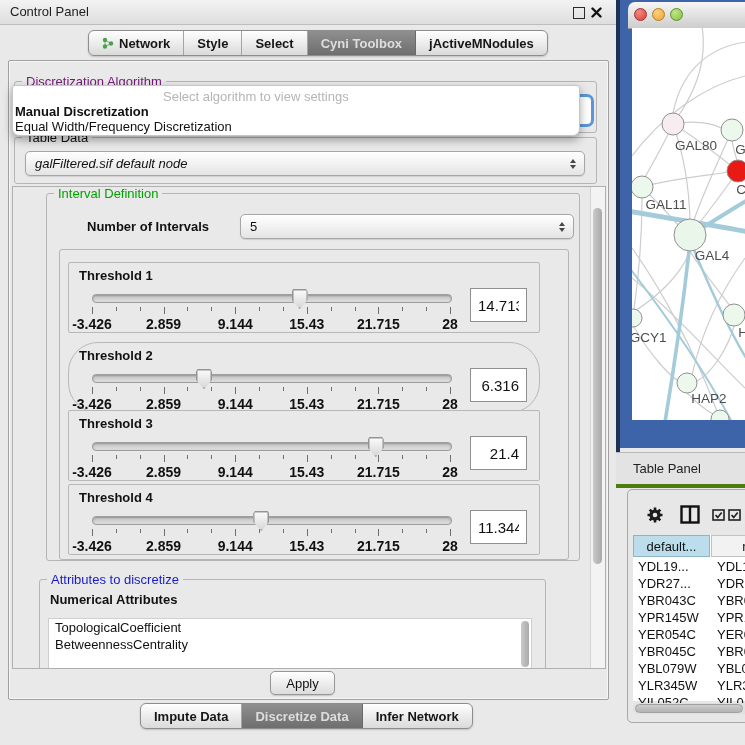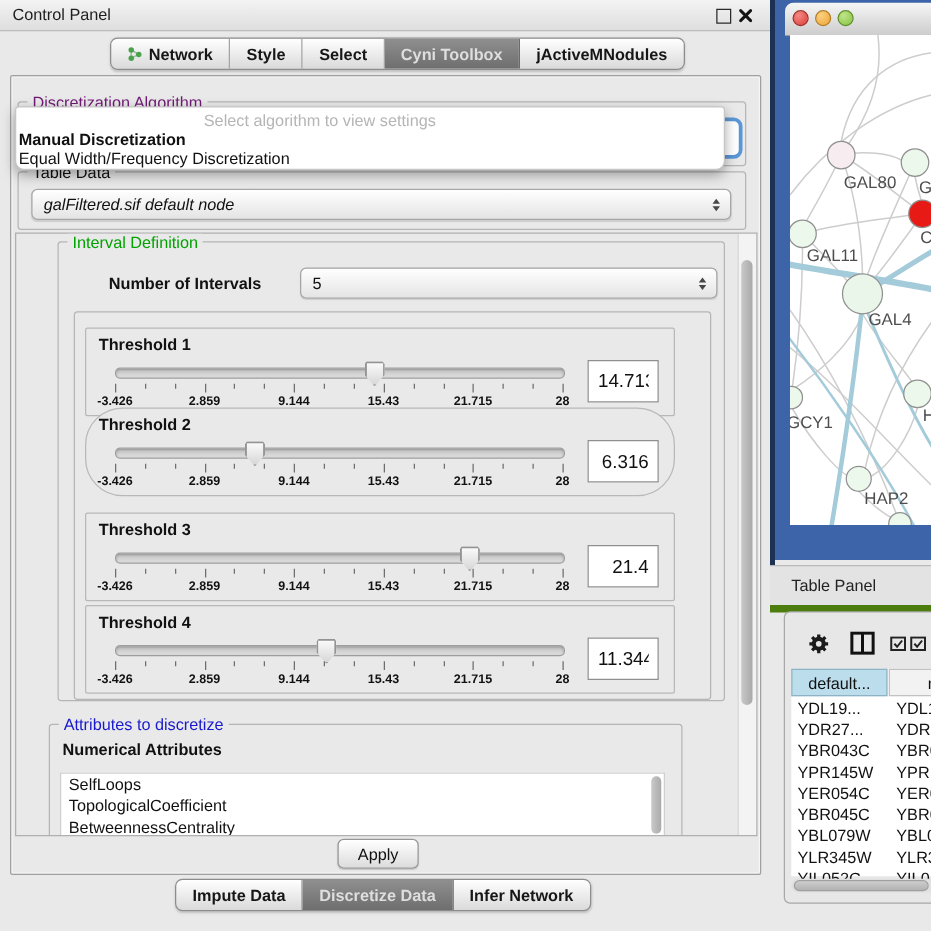--- a/index.html
+++ b/index.html
@@ -57,42 +57,42 @@
   .t-label{position:absolute;left:10px;top:5px;font-size:13px;font-weight:700;}
   .track{position:absolute;left:23px;top:31px;width:358px;height:7px;border:1px solid #9d9d9d;border-radius:4px;
          background:linear-gradient(#c3c3c3,#dedede);box-shadow:inset 0 1px 2px rgba(0,0,0,.25);}
   .thumb{position:absolute;top:-6px;width:16px;height:20px;transform:translateX(-50%);
          clip-path:polygon(10% 0,90% 0,100% 12%,100% 55%,50% 100%,0 55%,0 12%);
          background:linear-gradient(#fdfdfd,#d4d4d4);box-shadow:inset 0 0 0 1.5px #939393;}
   .ticks{position:absolute;left:23px;top:44px;width:358px;height:8px;}
   .ticks i{position:absolute;top:0;width:1px;height:4px;background:#6e6e6e;}
   .ticks i.major{height:7px;}
   .ticklabels{position:absolute;left:23px;top:53px;width:358px;height:12px;}
-  .ticklabels b{position:absolute;top:0;transform:translateX(-50%);font-size:10px;font-weight:700;white-space:nowrap;text-align:center;}
+  .ticklabels b{position:absolute;top:0;transform:translateX(-50%);font-size:14px;font-weight:700;white-space:nowrap;text-align:center;}
   .valbox{position:absolute;left:401px;top:25px;width:57px;height:34px;border:1px solid #8f8f8f;background:#fff;
           font:15px "Liberation Sans",sans-serif;text-align:right;padding:0 7px;box-sizing:border-box;color:#111;}
 
   
   #attr-list{position:absolute;left:8px;top:38px;width:482px;height:118px;background:#ffffff;border:1px solid #cfcfcf;}
   #attr-list .li{height:17px;line-height:17px;padding-left:6px;font-size:13px;}
   #attr-list .lthumb{position:absolute;right:2px;top:2px;width:8px;height:46px;border-radius:4px;
        background:linear-gradient(to right,#c9c9c9,#aaaaaa);}
 
   .button{display:flex;align-items:center;justify-content:center;border:1px solid #979797;border-radius:5px;
           background:linear-gradient(#ffffff,#dcdcdc);font-size:13px;box-shadow:0 1px 1px rgba(0,0,0,.15);}
 
   
   #right-split{left:616px;top:0;width:4px;height:452px;background:#1d3154;}
   #net-window{left:620px;top:0;width:125px;height:448px;background:#3d63a8;}
   #net-titlebar{left:8px;top:2px;width:117px;height:26px;background:linear-gradient(#f6f6f6,#cdcdcd);
       border-bottom:1px solid #9b9b9b;border-radius:7px 0 0 0;}
   .light{position:absolute;top:6px;width:13px;height:13px;border-radius:50%;box-sizing:border-box;}
   #net-canvas{left:12px;top:28px;width:113px;height:392px;background:#ffffff;overflow:hidden;}
 
-  #table-panel-bar{left:616px;top:452px;width:129px;height:31px;background:#e3e3e3;border-top:1px solid #b9b9b9;border-bottom:6px solid #4d7c0f;}
+  #table-panel-bar{left:616px;top:452px;width:129px;height:31px;background:#e3e3e3;border-top:1px solid #b9b9b9;border-bottom:4px solid #4d7c0f;}
   #table-panel-bar .title{position:absolute;left:17px;top:8px;font-size:13px;color:#222;}
   #table-box{left:627px;top:489px;width:130px;height:232px;background:#e7e7e7;border:1px solid #a8a8a8;border-radius:5px 0 0 5px;overflow:hidden;}
   #table-white{position:absolute;left:5px;top:45px;width:125px;height:166px;background:#fff;}
   .hcell{position:absolute;top:0;height:22px;box-sizing:border-box;font-size:13px;display:flex;align-items:center;justify-content:center;}
   #tbody .trow{display:flex;height:17px;line-height:17px;font-size:13px;}
   #tbody .c1{width:77px;padding-left:5px;box-sizing:border-box;overflow:hidden;white-space:nowrap;}
   #tbody .c2{padding-left:7px;overflow:hidden;white-space:nowrap;}
   #hscroll{position:absolute;left:5px;top:213px;width:125px;height:11px;background:#e0e0e0;border-radius:6px;}
   #hscroll .hthumb{position:absolute;left:2px;top:1px;width:108px;height:9px;border-radius:5px;
       background:linear-gradient(#cdcdcd,#b3b3b3);border:1px solid #a0a0a0;box-sizing:border-box;}
@@ -196,21 +196,21 @@
               <b style="left: 0%;">-3.426</b>
               <b style="left: 20%;">2.859</b>
               <b style="left: 40%;">9.144</b>
               <b style="left: 60%;">15.43</b>
               <b style="left: 80%;">21.715</b>
               <b style="left: 100%;">28</b>
             </div>
           <input class="valbox" value="14.713" style="">
         </div>
 
-        <div class="threshold-row" style="top:76px;border-radius:30px;">
+        <div class="threshold-row" style="top:92px;border-radius:30px;">
           <div class="t-label">Threshold 2</div>
           <div class="track">
               <div class="thumb" style="left: 30.9998%;"></div>
             </div>
           <div class="ticks">
               <i class="major" style="left: 0%;"></i>
               <i style="left: 6.66667%;"></i>
               <i style="left: 13.3333%;"></i>
               <i class="major" style="left: 20%;"></i>
               <i style="left: 26.6667%;"></i>
@@ -305,21 +305,20 @@
           <input class="valbox" value="11.344" style="">
         </div>
       </div>
     </div>
 
     <div class="group" style="left:26px;top:392px;width:505px;height:160px;">
       <span class="legend blue">Attributes to discretize</span>
       <span style="position:absolute;left:10px;top:12px;font-size:13px;font-weight:700;">Numerical Attributes</span>
       <div id="attr-list">
         <div class="items">
-            <div class="li">SelfLoops</div>
             <div class="li">TopologicalCoefficient</div>
             <div class="li">BetweennessCentrality</div>
           </div>
         <div class="lthumb"></div>
       </div>
     </div>
 
     <div class="vscroll">
       <div class="vthumb"></div>
     </div>

